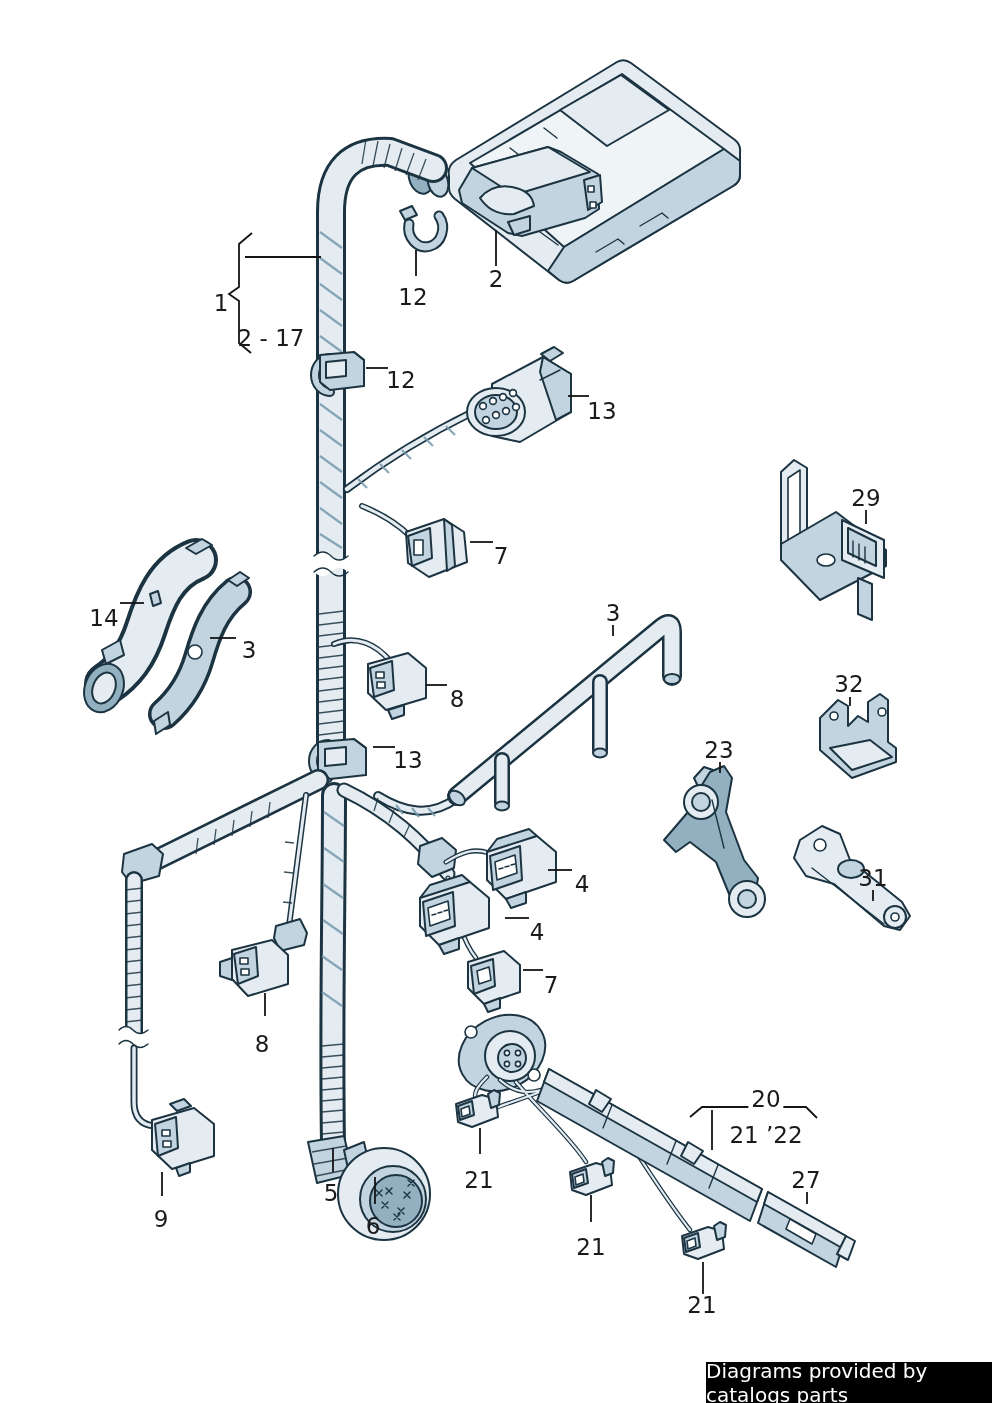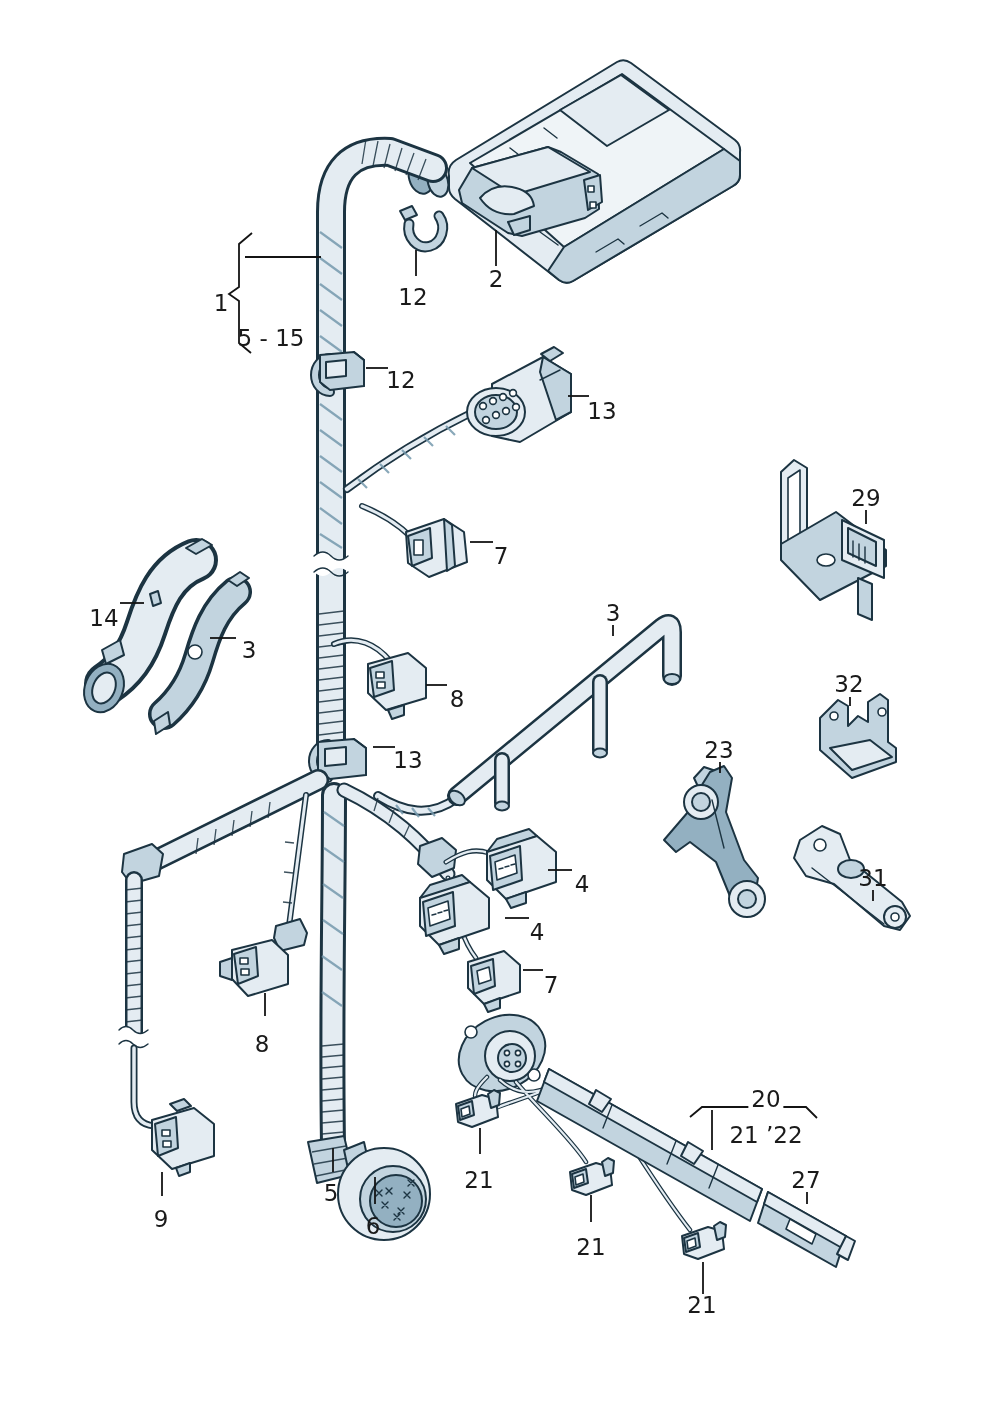--- a/index.html
+++ b/index.html
@@ -356,21 +356,21 @@
     <path class="ld" d="M480,1128 L480,1154"></path>
     <path class="ld" d="M690,1117 L702,1107 L806,1107 L817,1118"></path>
     <path class="ld" d="M712,1110 L712,1150"></path>
     <path class="ld" d="M591,1195 L591,1222"></path>
     <path class="ld" d="M807,1192 L807,1204"></path>
     <path class="ld" d="M703,1262 L703,1294"></path>
   </g>
 </svg>
 
 <div class="callout" style="left:221px;top:303px">1</div>
-<div class="callout" style="left:271px;top:338px">5 - 15</div>
+<div class="callout" style="left:271px;top:338px">2 - 17</div>
 <div class="callout" style="left:496px;top:279px">2</div>
 <div class="callout" style="left:413px;top:297px">12</div>
 <div class="callout" style="left:401px;top:380px">12</div>
 <div class="callout" style="left:602px;top:411px">13</div>
 <div class="callout" style="left:501px;top:556px">7</div>
 <div class="callout" style="left:866px;top:498px">29</div>
 <div class="callout" style="left:104px;top:618px">14</div>
 <div class="callout" style="left:249px;top:650px">3</div>
 <div class="callout" style="left:613px;top:613px">3</div>
 <div class="callout" style="left:849px;top:684px">32</div>
@@ -385,14 +385,15 @@
 <div class="callout" style="left:161px;top:1219px">9</div>
 <div class="callout" style="left:331px;top:1193px">5</div>
 <div class="callout" style="left:373px;top:1226px">6</div>
 <div class="callout" style="left:479px;top:1180px">21</div>
 <div class="callout c20" style="left:754px;top:1099px">20</div>
 <div class="callout" style="left:766px;top:1135px">21 ’22</div>
 <div class="callout" style="left:591px;top:1247px">21</div>
 <div class="callout" style="left:806px;top:1180px">27</div>
 <div class="callout" style="left:702px;top:1305px">21</div>
 
+<div class="footer">Diagrams provided by catalogs parts</div>
 
 </div>
 
 </body></html>

